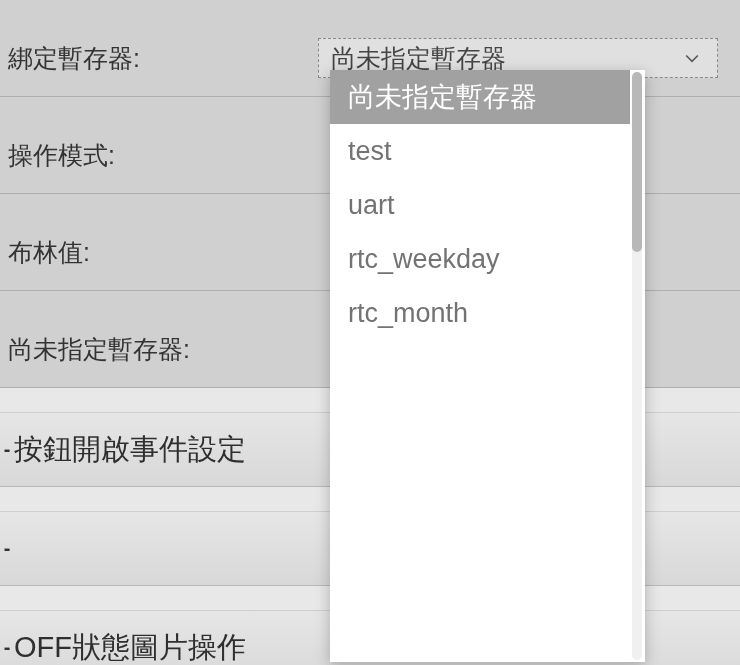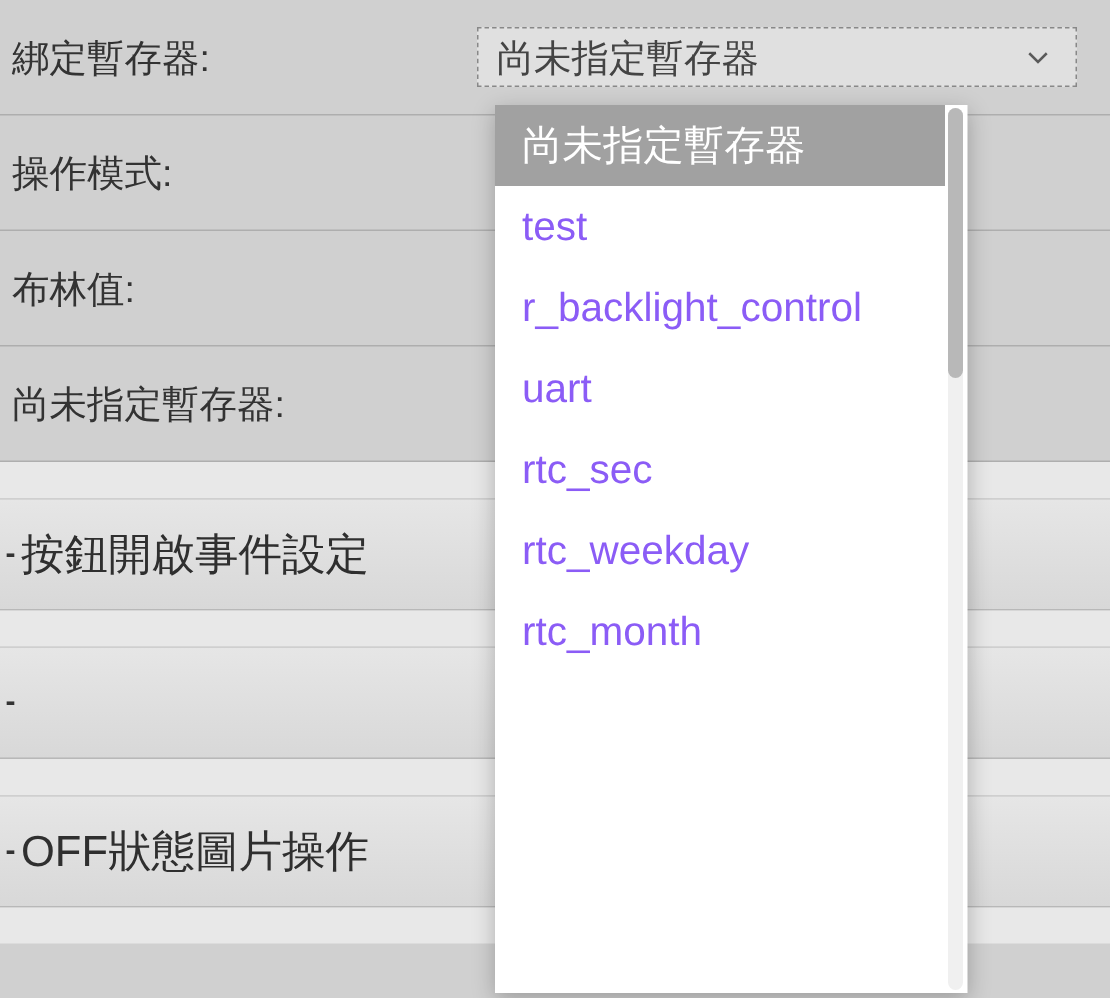--- a/index.html
+++ b/index.html
@@ -12,20 +12,21 @@
   }
   .form-container {
     width: 100%;
   }
   .form-row {
     display: flex;
     align-items: center;
     height: 77px;
     border-bottom: 1px solid #aeaeae;
     padding-left: 8px;
+    margin-top: 20px;
   }
   .form-label {
     font-size: 25px;
     color: #333;
     width: 310px;
     flex-shrink: 0;
   }
   .dropdown {
     position: relative;
     width: 400px;
@@ -94,21 +95,21 @@
     top:0; left:0;
     width: 300px;
     height: 100%;
   }
   .list-item {
     height: 54px;
     display: flex;
     align-items: center;
     padding-left: 18px;
     font-size: 27px;
-    color: #8b5cf6;
+    color: #737373;
     cursor: pointer;
     white-space: nowrap;
   }
   .list-item.selected {
     background: #a1a1a1;
     color: #fff;
   }
   .scrollbar-track {
     position: absolute;
     top: 2px;
@@ -178,22 +179,20 @@
   </div>
 
   <div class="spacer-row"></div>
 
 </div>
 
 <div class="dropdown-list">
   <div class="dropdown-list-inner">
     <div class="list-item selected">尚未指定暫存器</div>
     <div class="list-item">test</div>
-    <div class="list-item">r_backlight_control</div>
     <div class="list-item">uart</div>
-    <div class="list-item">rtc_sec</div>
     <div class="list-item">rtc_weekday</div>
     <div class="list-item">rtc_month</div>
   </div>
   <div class="scrollbar-track">
     <div class="scrollbar-thumb"></div>
   </div>
 </div>
 
 </body></html>

